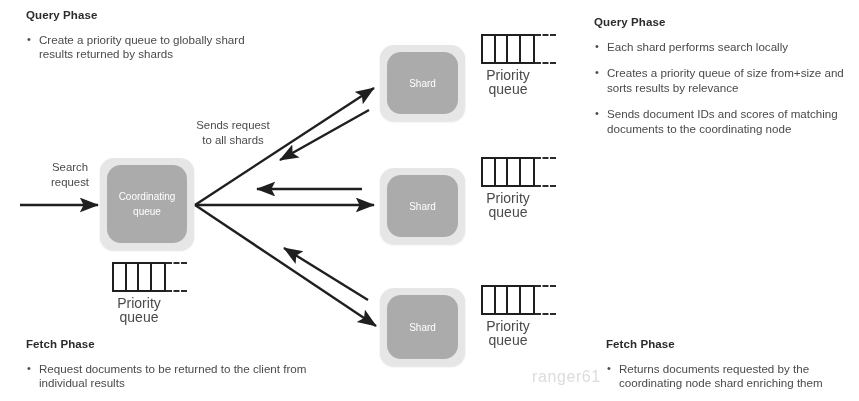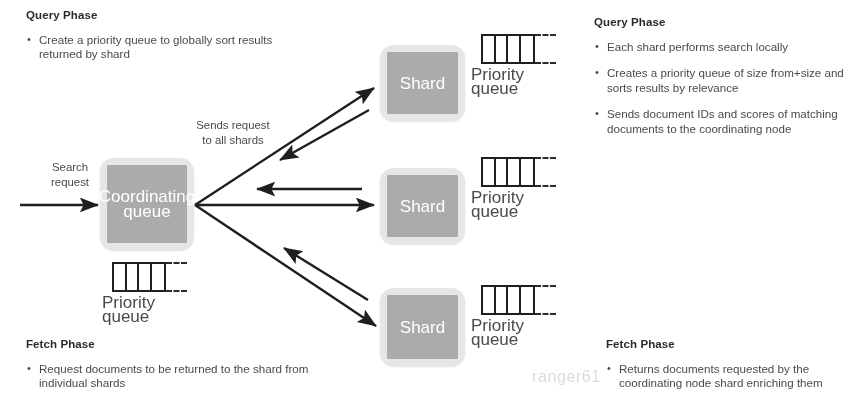--- a/index.html
+++ b/index.html
@@ -69,28 +69,28 @@
     position: absolute;
     border-radius: 14px;
     background: #e6e6e6;
     box-shadow: 0 1px 2px rgba(0,0,0,0.12);
     box-sizing: border-box;
     padding: 7px;
   }
   .node .inner {
     width: 100%;
     height: 100%;
-    border-radius: 1px;
+    border-radius: 14px;
     background: #ababab;
     display: flex;
     align-items: center;
     justify-content: center;
     text-align: center;
     color: #ffffff;
-    font-size: 17px;
+    font-size: 10px;
     line-height: 15px;
     box-sizing: border-box;
   }
 
   #coordinating-node { left: 88px; top: 158px; width: 94px; height: 92px; }
   #shard-top    { left: 368px; top: 45px;  width: 85px; height: 76px; }
   #shard-mid    { left: 368px; top: 168px; width: 85px; height: 76px; }
   #shard-bottom { left: 368px; top: 288px; width: 85px; height: 78px; }
 
   
@@ -110,21 +110,22 @@
     border-right: 2px solid #1f1f1f;
   }
   .pqueue .cells .cell.last { border-right: none; }
   .pqueue .dash {
     position: absolute;
     height: 0;
     border-top: 2px dashed #2b2b2b;
   }
   .pqueue .pq-label {
     position: absolute;
-    font-size: 17px;
+    text-align: center;
+    font-size: 14px;
     line-height: 14px;
     color: #4a4a4a;
     white-space: pre-line;
   }
 
   
   .arrow-label {
     position: absolute;
     font-size: 11.4px;
     line-height: 14.5px;
@@ -172,37 +173,37 @@
     <line x1="350" y1="189" x2="245" y2="189" stroke="#1f1f1f" stroke-width="2.4" marker-end="url(#ah)"></line>
 
     <line x1="183" y1="205" x2="364" y2="326" stroke="#1f1f1f" stroke-width="2.4" marker-end="url(#ah)"></line>
 
     <line x1="356" y1="300" x2="272" y2="248" stroke="#1f1f1f" stroke-width="2.4" marker-end="url(#ah)"></line>
   </svg>
 
   <div class="textblock" id="left-query">
     <div class="phase-title">Query Phase</div>
     <ul class="bullets">
-      <li>Create a priority queue to globally sort results returned by shard</li>
+      <li>Create a priority queue to globally shard results returned by shards</li>
     </ul>
   </div>
 
   <div class="textblock" id="right-query">
     <div class="phase-title">Query Phase</div>
     <ul class="bullets">
       <li>Each shard performs search locally</li>
       <li>Creates a priority queue of size from+size and sorts results by relevance</li>
       <li>Sends document IDs and scores of matching documents to the coordinating node</li>
     </ul>
   </div>
 
   <div class="textblock" id="left-fetch">
     <div class="phase-title">Fetch Phase</div>
     <ul class="bullets">
-      <li>Request documents to be returned to the shard from individual shards</li>
+      <li>Request documents to be returned to the client from individual results</li>
     </ul>
   </div>
 
   <div class="textblock" id="right-fetch">
     <div class="phase-title">Fetch Phase</div>
     <ul class="bullets">
       <li>Returns documents requested by the coordinating node shard enriching them</li>
     </ul>
   </div>
 

